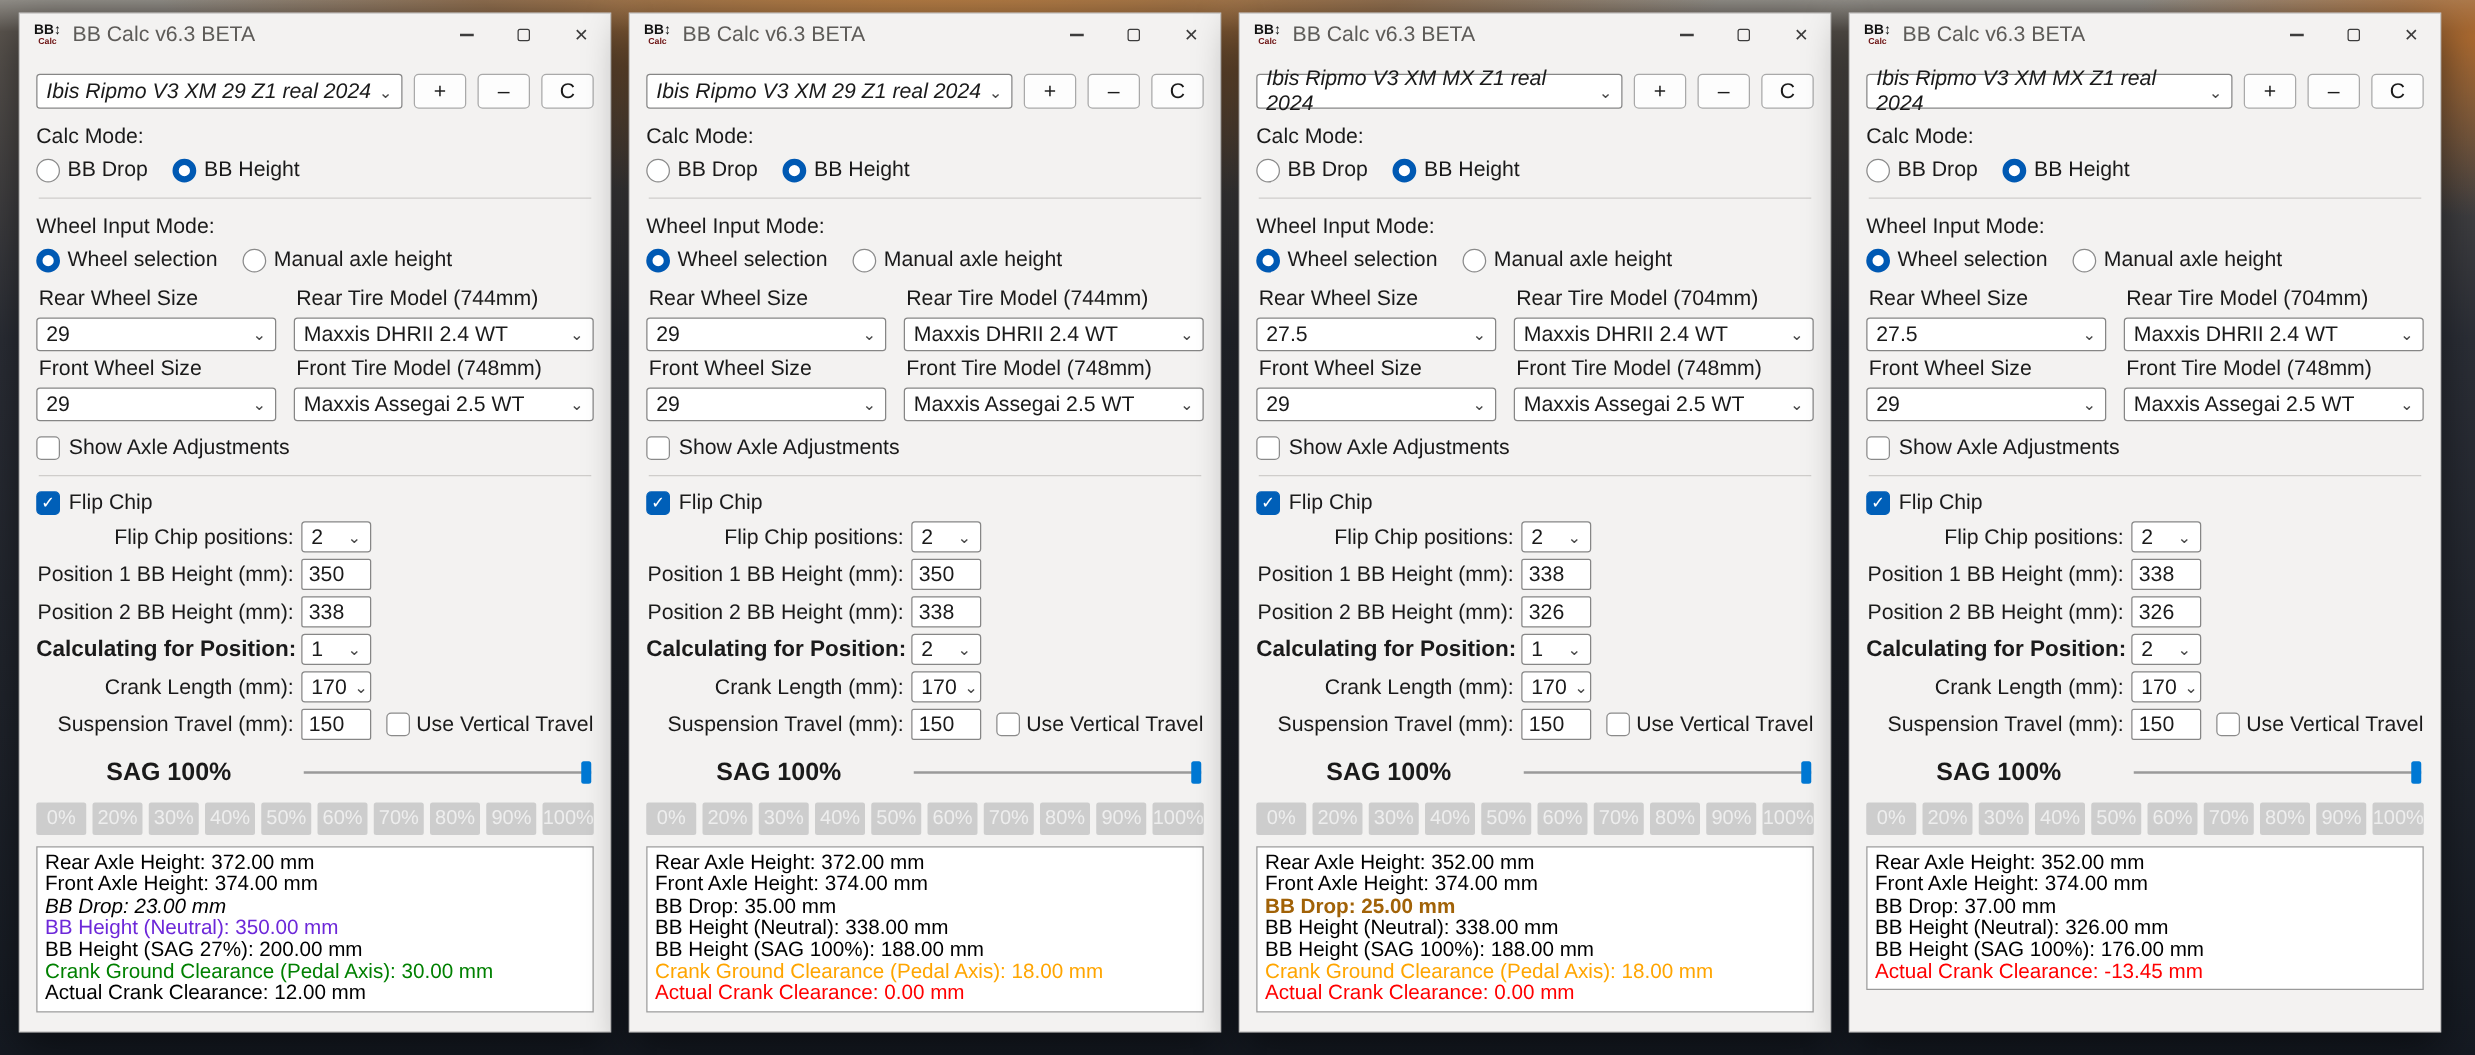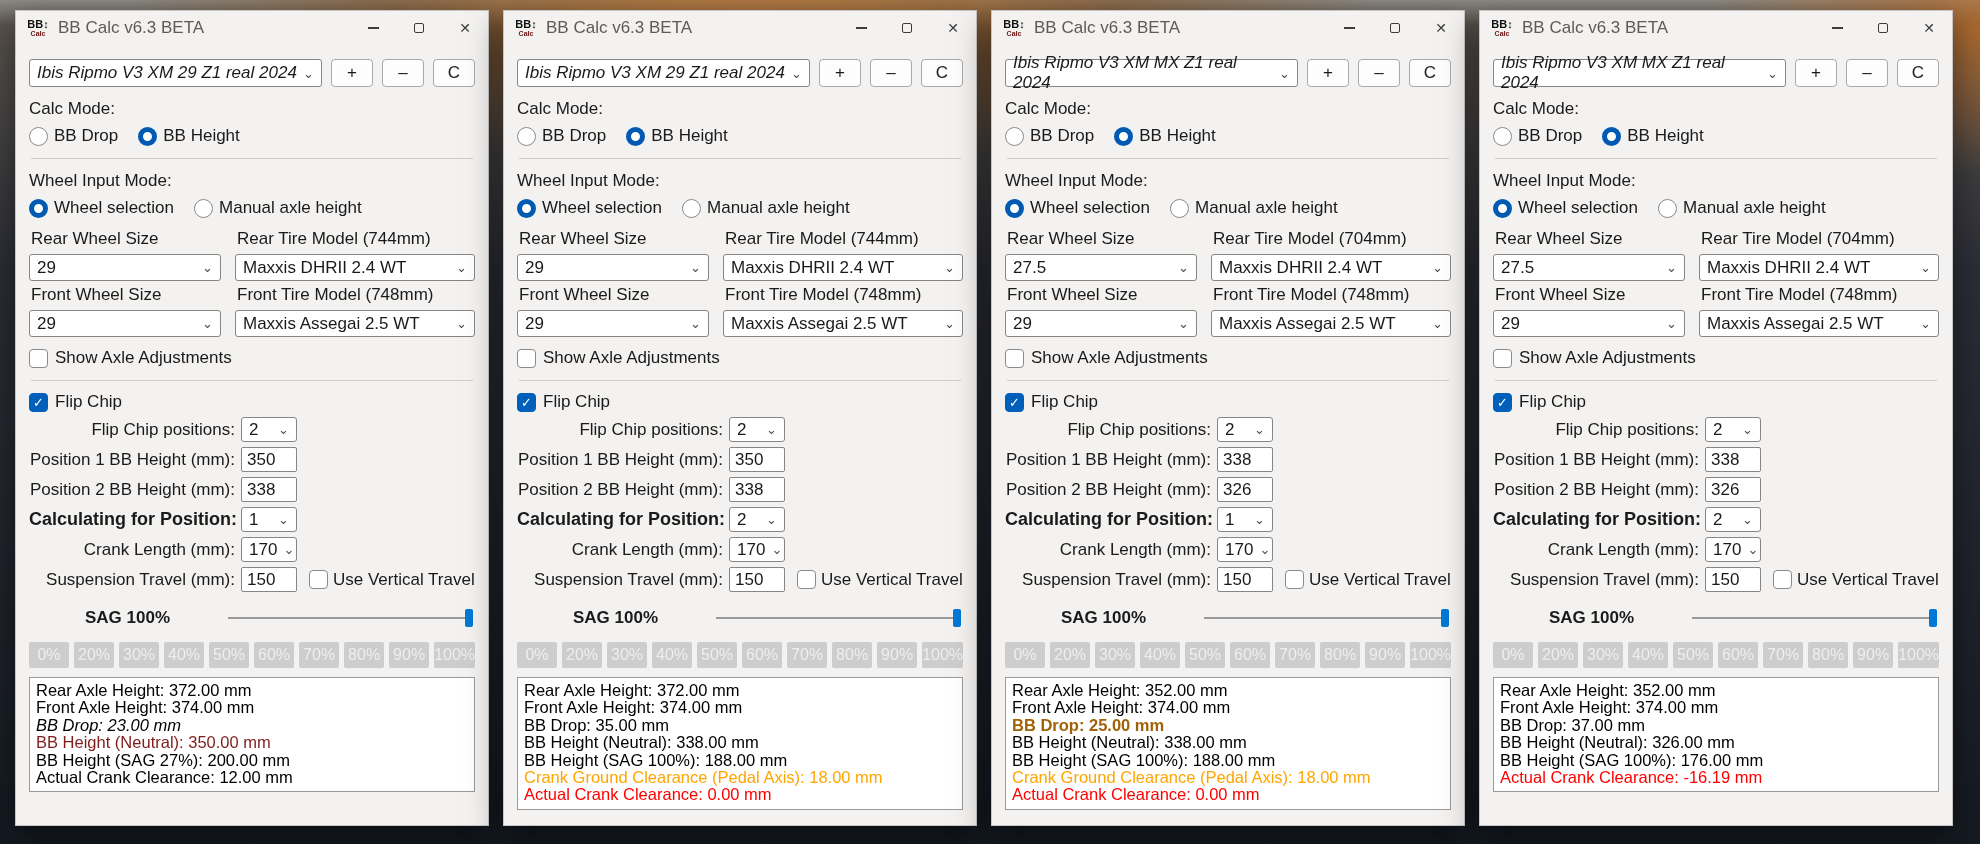--- a/index.html
+++ b/index.html
@@ -60,21 +60,21 @@
   .fc-row { display:flex; align-items:center; margin-top:5px; }
   .fc-label { width:212px; text-align:right; padding-right:6px; white-space:nowrap; flex:none; }
   .fc-label.bold { font-weight:bold; font-size:18px; }
   .fc-ctl { width:56px; flex:none; }
   .fc-ctl .sel, .inp { height:25px; }
   .inp { width:56px; background:#fff; border:1px solid #868686; border-radius:2px; font-size:17px;
          padding:0 5px; font-family:inherit; color:#1a1a1a; }
   .uvt { display:flex; align-items:center; gap:5px; margin-left:12px; white-space:nowrap; }
 
   .sag-row { display:flex; align-items:center; margin-top:15px; height:22px; }
-  .sag-label { margin-left:56px; font-weight:bold; font-size:17px; white-space:nowrap; }
+  .sag-label { margin-left:56px; font-weight:bold; font-size:20px; white-space:nowrap; }
   .sag-track { flex:1; margin-left:58px; margin-right:2px; height:2px; background:#9a9a9a; position:relative; }
   .sag-thumb { position:absolute; right:0; top:-8px; width:8px; height:18px; background:#0078d4; border-radius:2px; }
 
   .pct-row { margin-top:13px; display:flex; gap:5px; }
   .pct-btn { flex:1; height:26px; background:#cdcdcd; border-radius:2px; color:#eeeeee;
              font-size:16px; display:flex; align-items:center; justify-content:center; }
 
   .results { margin-top:9px; background:#fff; border:1px solid #9a9a9a; padding:4px 6px 5px 6px; }
   .rline { font-size:16.5px; line-height:17.4px; white-space:nowrap; }
 
@@ -244,22 +244,23 @@
         <span class="pct-btn">70%</span>
         <span class="pct-btn">80%</span>
         <span class="pct-btn">90%</span>
         <span class="pct-btn">100%</span>
       </div>
 
       <div class="results">
         <div class="rline" style="color: rgb(0, 0, 0);">Rear Axle Height: 372.00 mm</div>
         <div class="rline" style="color: rgb(0, 0, 0);">Front Axle Height: 374.00 mm</div>
         <div class="rline" style="color: rgb(0, 0, 0); font-style: italic;">BB Drop: 23.00 mm</div>
-        <div class="rline" style="color: #7f1d1d;">BB Height (Neutral): 350.00 mm</div>
+        <div class="rline" style="color: #6d28d9;">BB Height (Neutral): 350.00 mm</div>
         <div class="rline" style="color: rgb(0, 0, 0);">BB Height (SAG 27%): 200.00 mm</div>
+        <div class="rline" style="color: rgb(0, 128, 0);">Crank Ground Clearance (Pedal Axis): 30.00 mm</div>
         <div class="rline" style="color: rgb(0, 0, 0);">Actual Crank Clearance: 12.00 mm</div>
       </div>
 
       <div class="btn-row">
         
         
       </div>
 
     </div>
   </div>
@@ -785,21 +786,21 @@
         <span class="pct-btn">90%</span>
         <span class="pct-btn">100%</span>
       </div>
 
       <div class="results">
         <div class="rline" style="color: rgb(0, 0, 0);">Rear Axle Height: 352.00 mm</div>
         <div class="rline" style="color: rgb(0, 0, 0);">Front Axle Height: 374.00 mm</div>
         <div class="rline" style="color: rgb(0, 0, 0);">BB Drop: 37.00 mm</div>
         <div class="rline" style="color: rgb(0, 0, 0);">BB Height (Neutral): 326.00 mm</div>
         <div class="rline" style="color: rgb(0, 0, 0);">BB Height (SAG 100%): 176.00 mm</div>
-        <div class="rline" style="color: rgb(255, 0, 0);">Actual Crank Clearance: -16.19 mm</div>
+        <div class="rline" style="color: rgb(255, 0, 0);">Actual Crank Clearance: -13.45 mm</div>
       </div>
 
       <div class="btn-row">
         
         
       </div>
 
     </div>
   </div>
   </div>

